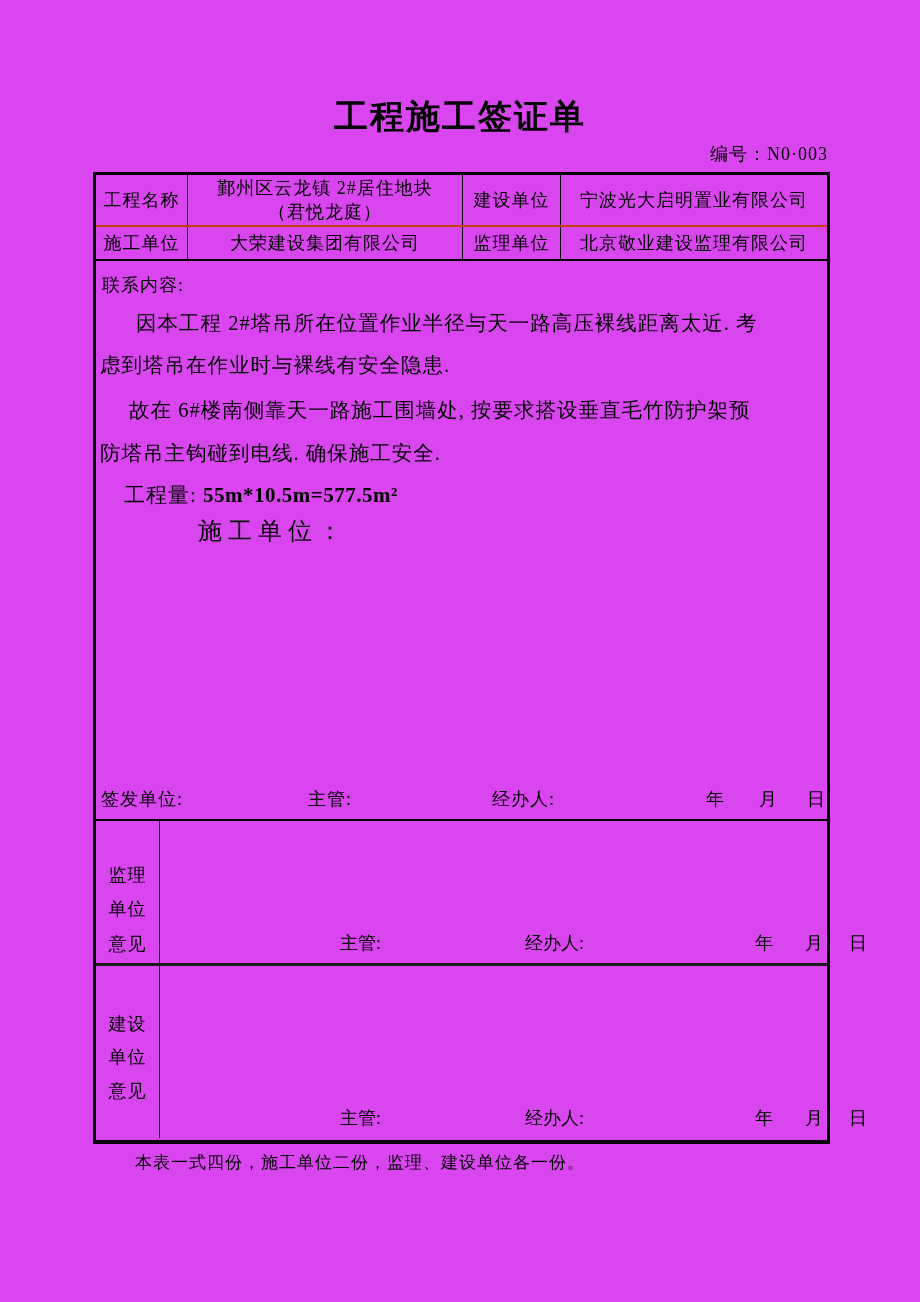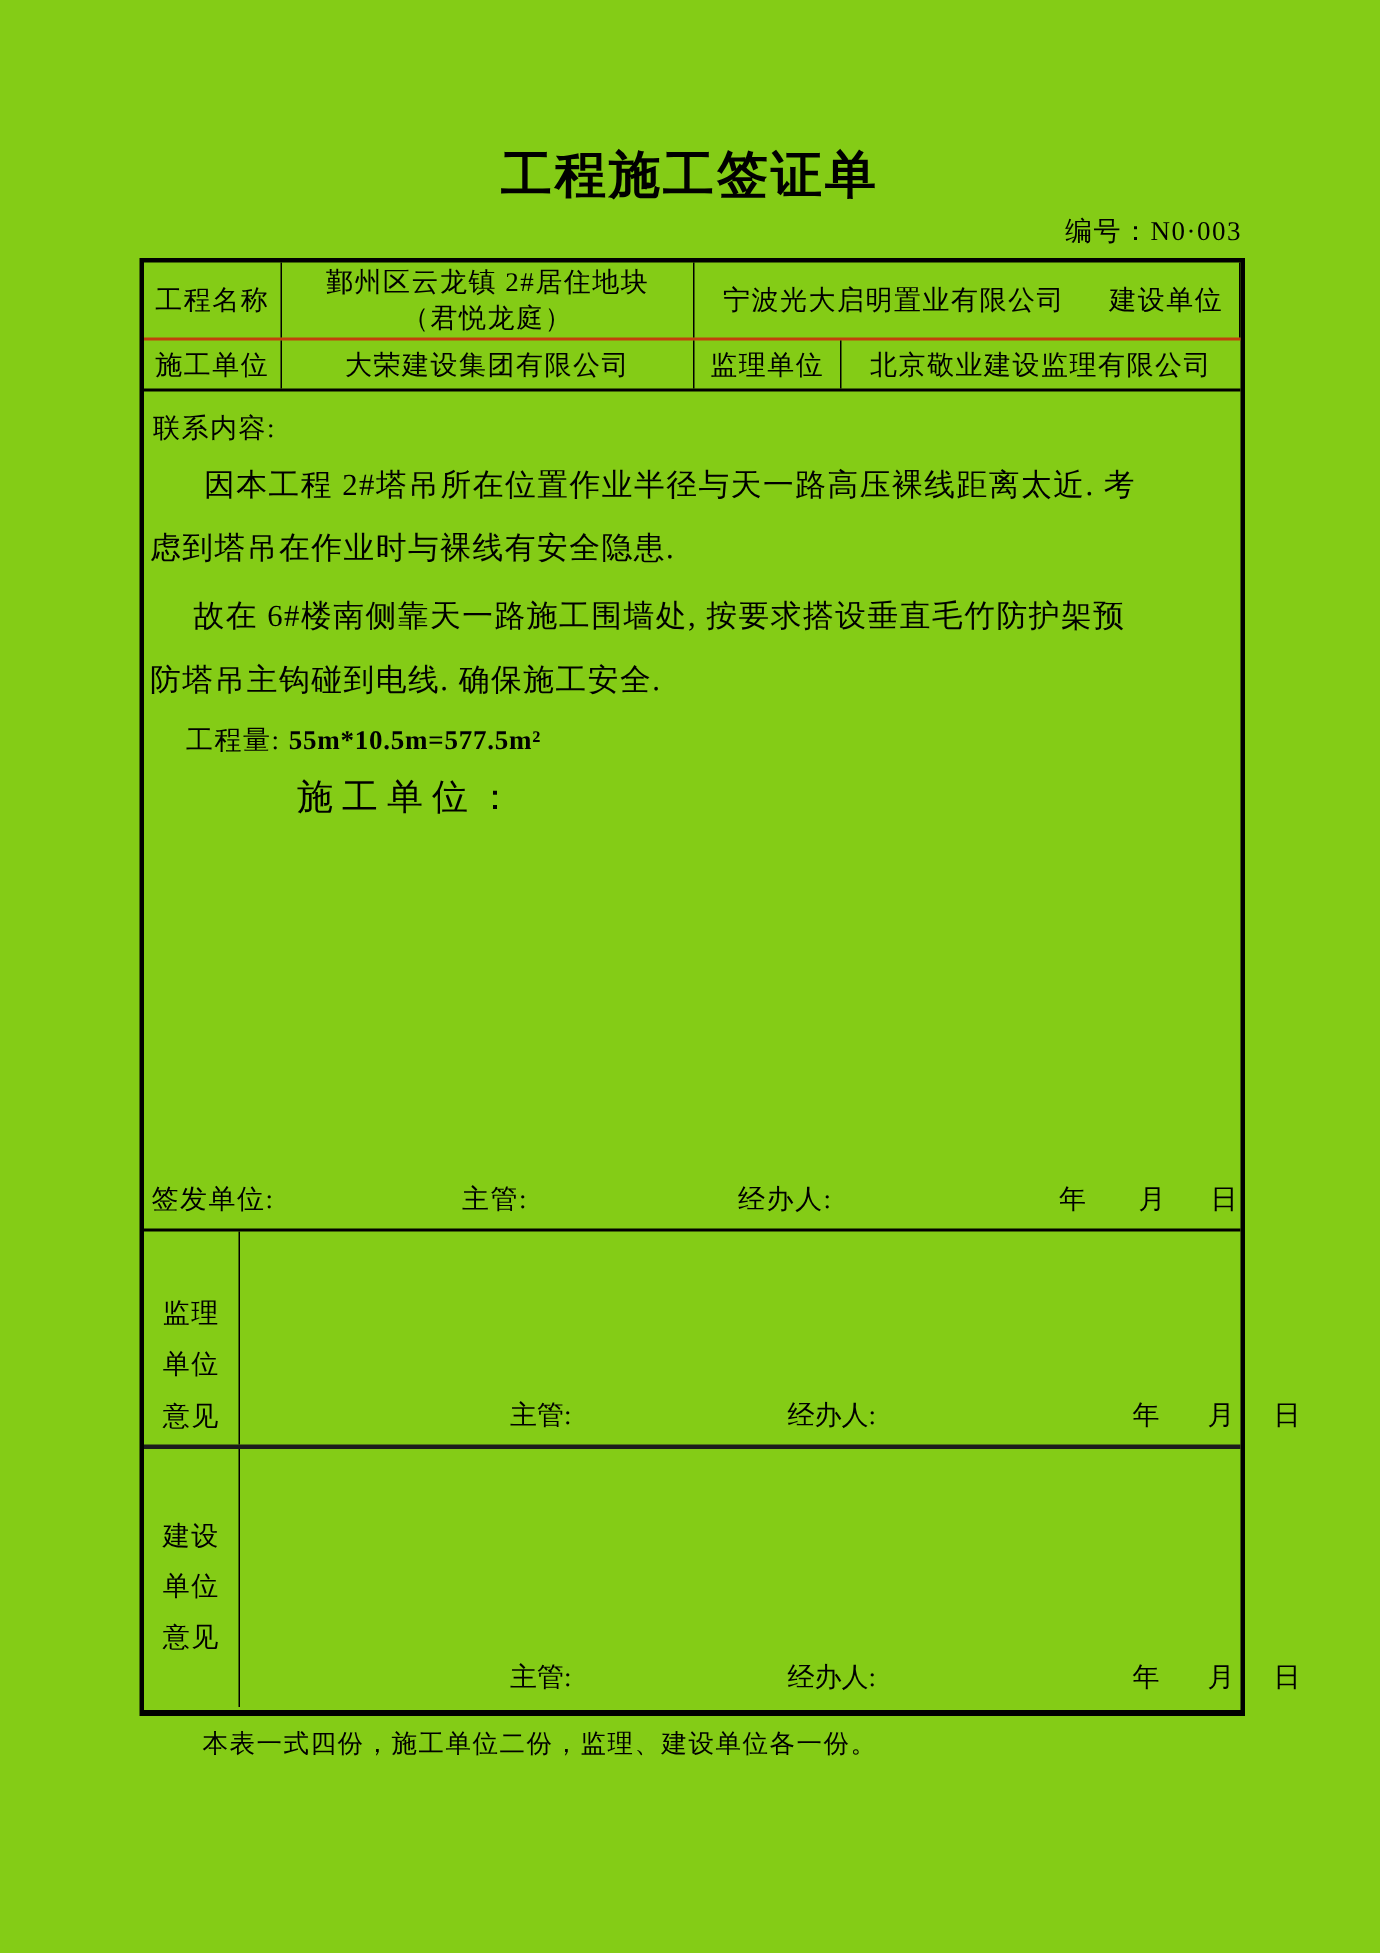--- a/index.html
+++ b/index.html
@@ -1,17 +1,17 @@
 <!DOCTYPE html>
 <html><head>
 <meta charset="utf-8">
 <style>
   html,body { margin:0; padding:0; background:#fff; }
   .page {
-    position:relative; width:920px; height:1302px; background:#84cc16;
+    position:relative; width:920px; height:1302px; background:#d946ef;
     font-family:"Liberation Serif","DejaVu Serif",serif; color:#000;
     overflow:hidden;
   }
   .doc-title {
     position:absolute; top:94px; left:0; width:100%; text-align:center;
     font-size:34px; font-weight:bold; letter-spacing:2px; margin:0;
   }
   .doc-number {
     position:absolute; top:142px; right:92px; font-size:18px; letter-spacing:1px;
   }
@@ -31,21 +31,21 @@
   .c2 { width:275px; border-right:1px solid #000; }
   .c3 { width:98px;  border-right:1px solid #000; }
   .c4 { flex:1; }
   .big-cell {
     position:relative; height:560px; border-bottom:2px solid #000;
     box-sizing:border-box; font-size:20px; letter-spacing:1px;padding-left:25px;
   }
   .abs { position:absolute; white-space:nowrap; }
   .sec-label-txt { font-size:18px; }
   .para { font-size:20.5px; }
-  .qty { font-size:18px; }
+  .qty { font-size:21px; }
   .qty-val { font-weight:bold; letter-spacing:0.5px; }
   .attach { font-size:24px; letter-spacing:6px; }
   .sign-line { font-size:18px; letter-spacing:1px; }
   .section { display:flex; box-sizing:border-box; width:100%;gap:32px; }
   .sec-sup { height:145px; border-bottom:3px solid #1c1c1c; }
   .sec-con { height:172px; }
   .sec-label {
     width:64px; border-right:1px solid #000; position:relative;
     box-sizing:border-box; font-size:18px;
   }
@@ -64,22 +64,22 @@
   <div class="doc-number">编号：N0·003</div>
 
   <div class="form-table">
 
     <div class="row row-1">
       <div class="cell c1">工程名称</div>
       <div class="cell c2">
         <div>鄞州区云龙镇 2#居住地块</div>
         <div>（君悦龙庭）</div>
       </div>
+      <div class="cell c3">建设单位</div>
       <div class="cell c4">宁波光大启明置业有限公司</div>
-      <div class="cell c3">建设单位</div>
     </div>
 
     <div class="row row-2">
       <div class="cell c1">施工单位</div>
       <div class="cell c2">大荣建设集团有限公司</div>
       <div class="cell c3">监理单位</div>
       <div class="cell c4">北京敬业建设监理有限公司</div>
     </div>
 
     <div class="big-cell">

